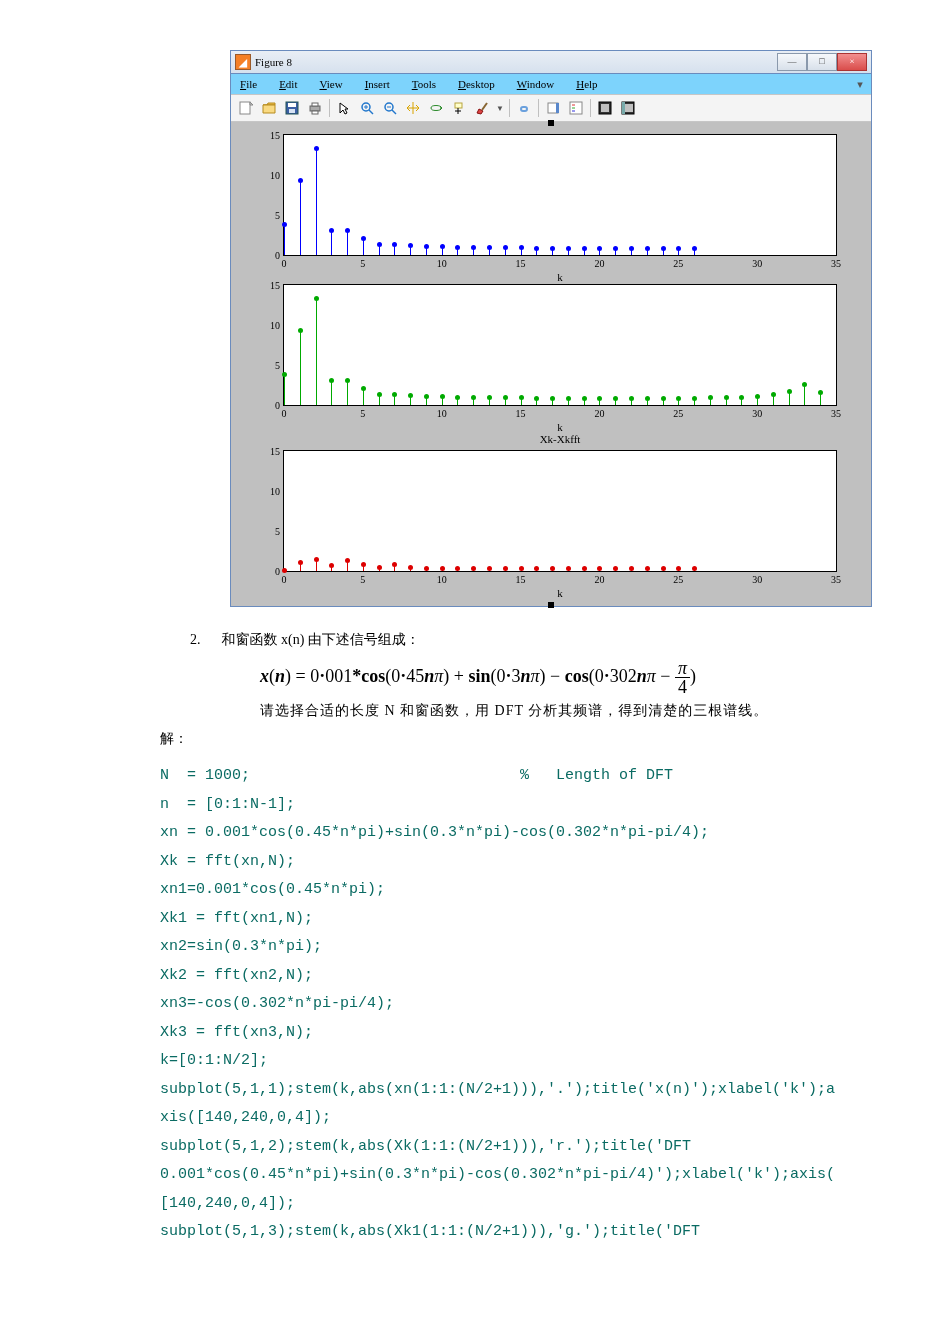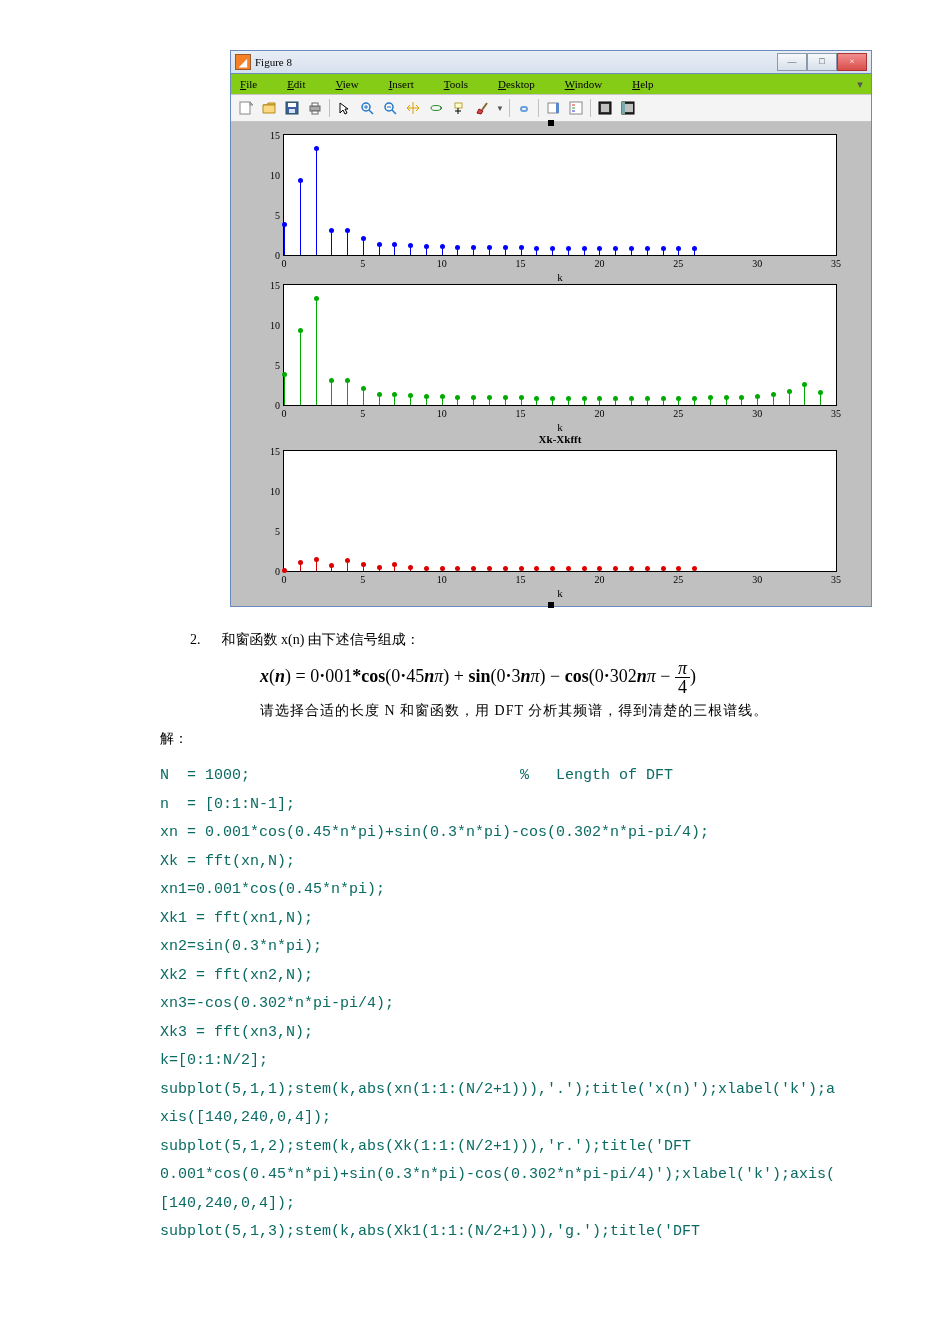--- a/index.html
+++ b/index.html
@@ -4,21 +4,21 @@
 <style>
 html,body{margin:0;padding:0;background:#fff;font-family:"SimSun","Times New Roman",serif;color:#000}
 .page{width:945px;min-height:1337px;padding:50px 60px 40px 60px;box-sizing:border-box;position:relative}
 .fig-wrap{width:640px;margin-left:170px;border:1px solid #6a8bbd}
 .titlebar{height:22px;background:linear-gradient(#e9eef5,#d6e1ee);border-bottom:1px solid #6a8bbd;display:flex;align-items:center;font-size:11px;padding:0 4px}
 .tb-icon{width:14px;height:14px;background:#f58026;border:1px solid #9a5a2a;margin-right:4px;display:flex;align-items:center;justify-content:center;color:#fff;font-weight:bold;font-size:10px}
 .tb-spacer{flex:1}
 .winbtns{display:flex;gap:0}
 .wbtn{width:28px;height:16px;border:1px solid #8a99ac;background:linear-gradient(#f6f8fb,#d8e0ea);font-size:9px;line-height:14px;text-align:center;color:#3a3a3a}
 .wbtn.close{background:linear-gradient(#f28f8f,#d94d4b);color:#fff;border-color:#a33}
-.menubar{height:20px;border-bottom:1px solid #c6c6c6;display:flex;align-items:center;font-size:11px;padding:0 4px;gap:20px;background:#84cc16}
+.menubar{height:20px;border-bottom:1px solid #c6c6c6;display:flex;align-items:center;font-size:11px;padding:0 4px;gap:12px;background:#7dd3fc}
 .menubar span{padding:0 5px}
 .menubar span u{text-decoration:underline}
 .menudrop{margin-left:auto;width:14px;text-align:center;color:#555}
 .toolbar{height:26px;border-bottom:1px solid #c6c6c6;display:flex;align-items:center;background:#f4f4f4;padding:0 4px;gap:1px}
 .tbtn{width:20px;height:20px;border:1px solid transparent;display:flex;align-items:center;justify-content:center;font-size:12px}
 .tbtn svg{display:block}
 .tsep{width:1px;height:18px;background:#c0c0c0;margin:0 2px}
 .plot-area{background:#c0c0c0;padding:6px}
 .subplot-host{background:#c0c0c0}
 .axes{background:#fff;border:1px solid #000;position:relative;height:120px;margin:6px 28px 28px 46px}
@@ -299,21 +299,21 @@
               <div class="line" style="height: 6.4px; background: rgb(0, 0, 255); position: absolute; bottom: 0px; width: 1px;"></div>
               <div class="marker" style="background: rgb(0, 0, 255); bottom: 4.4px;"></div>
             </div>
             <div class="stem" style="left: 74.2857%;">
               <div class="line" style="height: 6.4px; background: rgb(0, 0, 255); position: absolute; bottom: 0px; width: 1px;"></div>
               <div class="marker" style="background: rgb(0, 0, 255); bottom: 4.4px;"></div>
             </div>
           </div>
           <div class="axes" style="margin-bottom: 44px;">
             <div class="xlabel">k</div>
-            <div class="xlabel" style="bottom: -40px; font-weight: bold;">Xk-Xkfft</div>
+            <div class="xlabel" style="bottom: -40px;">Xk-Xkfft</div>
             <div class="ytick" style="top: 100%;">0</div>
             <div class="ytick" style="top: 66.6667%;">5</div>
             <div class="ytick" style="top: 33.3333%;">10</div>
             <div class="ytick" style="top: 0%;">15</div>
             <div class="xtick" style="left: 0%;">0</div>
             <div class="xtick" style="left: 14.2857%;">5</div>
             <div class="xtick" style="left: 28.5714%;">10</div>
             <div class="xtick" style="left: 42.8571%;">15</div>
             <div class="xtick" style="left: 57.1429%;">20</div>
             <div class="xtick" style="left: 71.4286%;">25</div>

